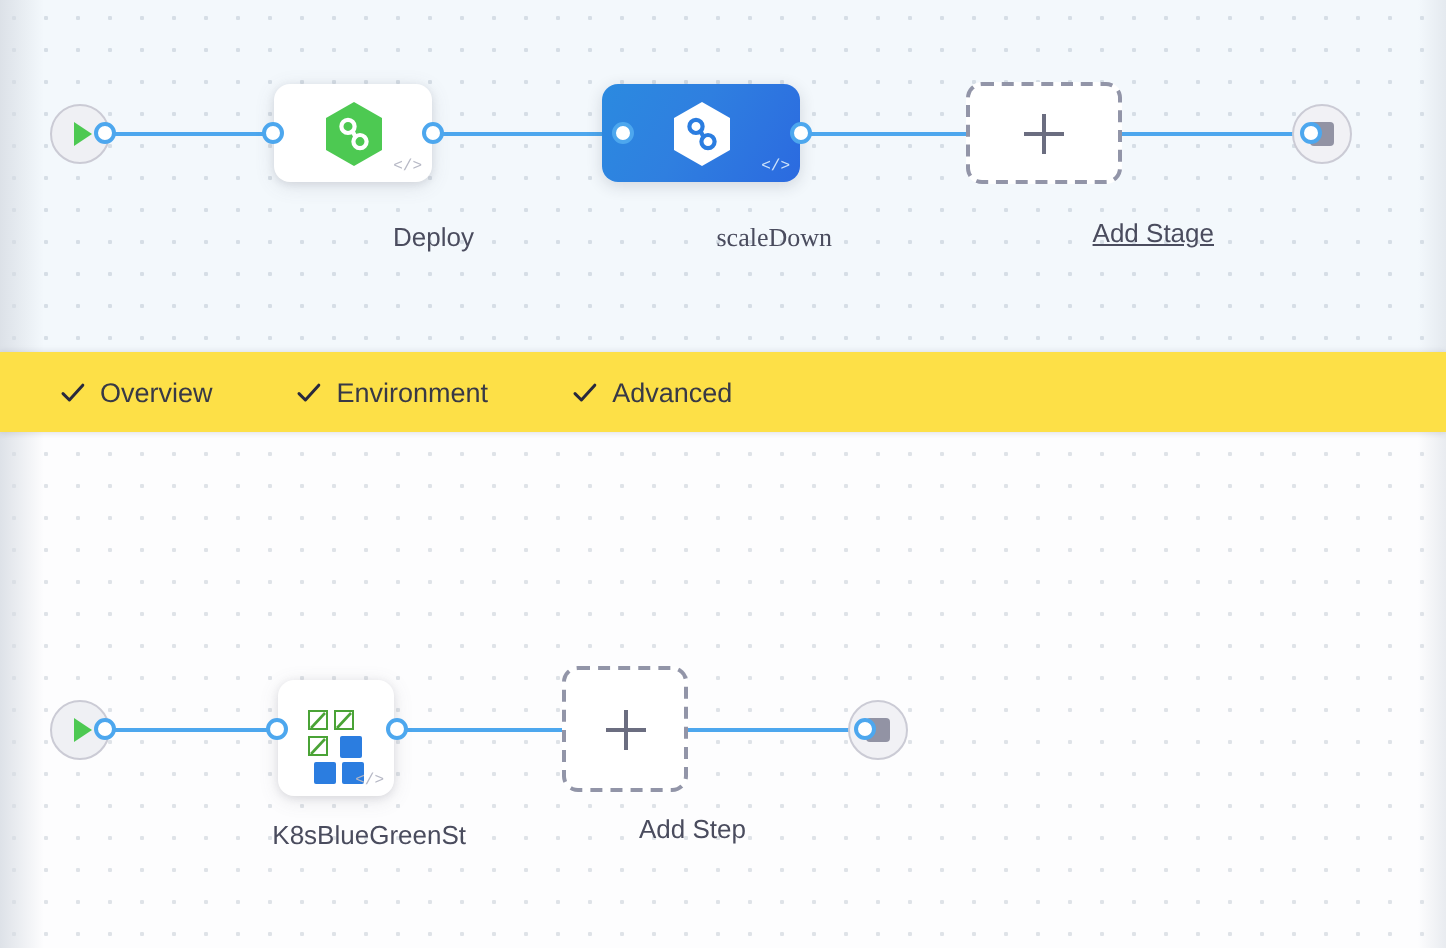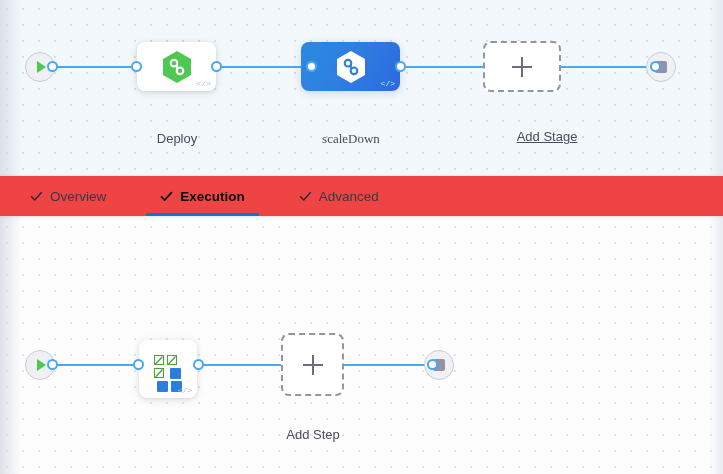--- a/index.html
+++ b/index.html
@@ -48,26 +48,25 @@
   .edge-shade.right {
     left: auto; right: 0;
     background: linear-gradient(to left, rgba(216,221,228,.55), rgba(216,221,228,0));
     width: 14px;
   }
 
   
   #tabbar {
     position: absolute;
     top: 176px; left: 0; right: 0; height: 40px;
-    background: #ef4444;
+    background: #fde047;
     box-shadow: 0 1px 3px rgba(40,41,61,.10), 0 -1px 3px rgba(40,41,61,.06);
     display: flex;
     align-items: stretch;
     z-index: 5;
-    gap: 12px;
   }
   .tab {
     display: flex;
     align-items: center;
     gap: 7px;
     padding: 0 14px;
     margin-left: 14px;
     position: relative;
     cursor: pointer;
     color: #383946;
@@ -172,26 +171,25 @@
   .plus::before, .plus::after {
     content: "";
     position: absolute;
     background: #6b6d80;
   }
   .plus::before { left: 0; right: 0; top: 9px; height: 2px; }
   .plus::after  { top: 0; bottom: 0; left: 9px; width: 2px; }
 
   .node-label {
     position: absolute;
-    text-align: center;
+    text-align: right;
     font-size: 13px;
     color: #4a4c5e;
     line-height: 18px;
     z-index: 2;
-    margin-top: 20px;
   }
   .node-label.two-line { line-height: 20px; }
 
   
   .k8sicon {
     position: relative;
     width: 34px; height: 34px;
   }
   .sq { position: absolute; box-sizing: border-box; }
   .sq.green {
@@ -262,27 +260,27 @@
 
   <div id="tabbar">
     <div class="tab">
       <span class="check">
         <svg width="13" height="13" viewBox="0 0 13 13">
             <path d="M1.5 6.8 L4.7 10 L11.4 2.6" fill="none" stroke="#28293d" stroke-width="1.5" stroke-linecap="round" stroke-linejoin="round"></path>
           </svg>
       </span>
       <span>Overview</span>
     </div>
-    <div class="tab active">
+    <div class="tab">
       <span class="check">
         <svg width="13" height="13" viewBox="0 0 13 13">
-            <path d="M1.5 6.8 L4.7 10 L11.4 2.6" fill="none" stroke="#0b0b0d" stroke-width="1.8" stroke-linecap="round" stroke-linejoin="round"></path>
+            <path d="M1.5 6.8 L4.7 10 L11.4 2.6" fill="none" stroke="#28293d" stroke-width="1.5" stroke-linecap="round" stroke-linejoin="round"></path>
           </svg>
       </span>
-      <span>Execution</span>
+      <span>Environment</span>
     </div>
     <div class="tab">
       <span class="check">
         <svg width="13" height="13" viewBox="0 0 13 13">
             <path d="M1.5 6.8 L4.7 10 L11.4 2.6" fill="none" stroke="#28293d" stroke-width="1.5" stroke-linecap="round" stroke-linejoin="round"></path>
           </svg>
       </span>
       <span>Advanced</span>
     </div>
   </div>
@@ -316,20 +314,21 @@
 
         <div class="sq blue" style="left:19px; top:16px; width:11px; height:11px;"></div>
         <div class="sq blue" style="left:6px;  top:29px; width:11px; height:11px;"></div>
         <div class="sq blue" style="left:20px; top:29px; width:11px; height:11px;"></div>
       </div>
       <span class="codetag">&lt;/&gt;</span>
     </div>
     <div class="dot-port" style="left:133px; top:143px;"></div>
     <div class="dot-port" style="left:193px; top:143px;"></div>
     <div class="node-label two-line" style="left:103px; top:192px; width:130px;">
+      <div>K8sBlueGreenSt</div>
     </div>
 
     <div class="node dashed" style="left:281px; top:117px; width:63px; height:63px;">
       <div class="plus"></div>
     </div>
     <div class="node-label" style="left:253px; top:190px; width:120px;">Add Step</div>
 
     <div class="dot-port" style="left:427px; top:143px;"></div>
     <div class="terminal" style="left:424px; top:134px;">
       <div class="stop-sq"></div>

